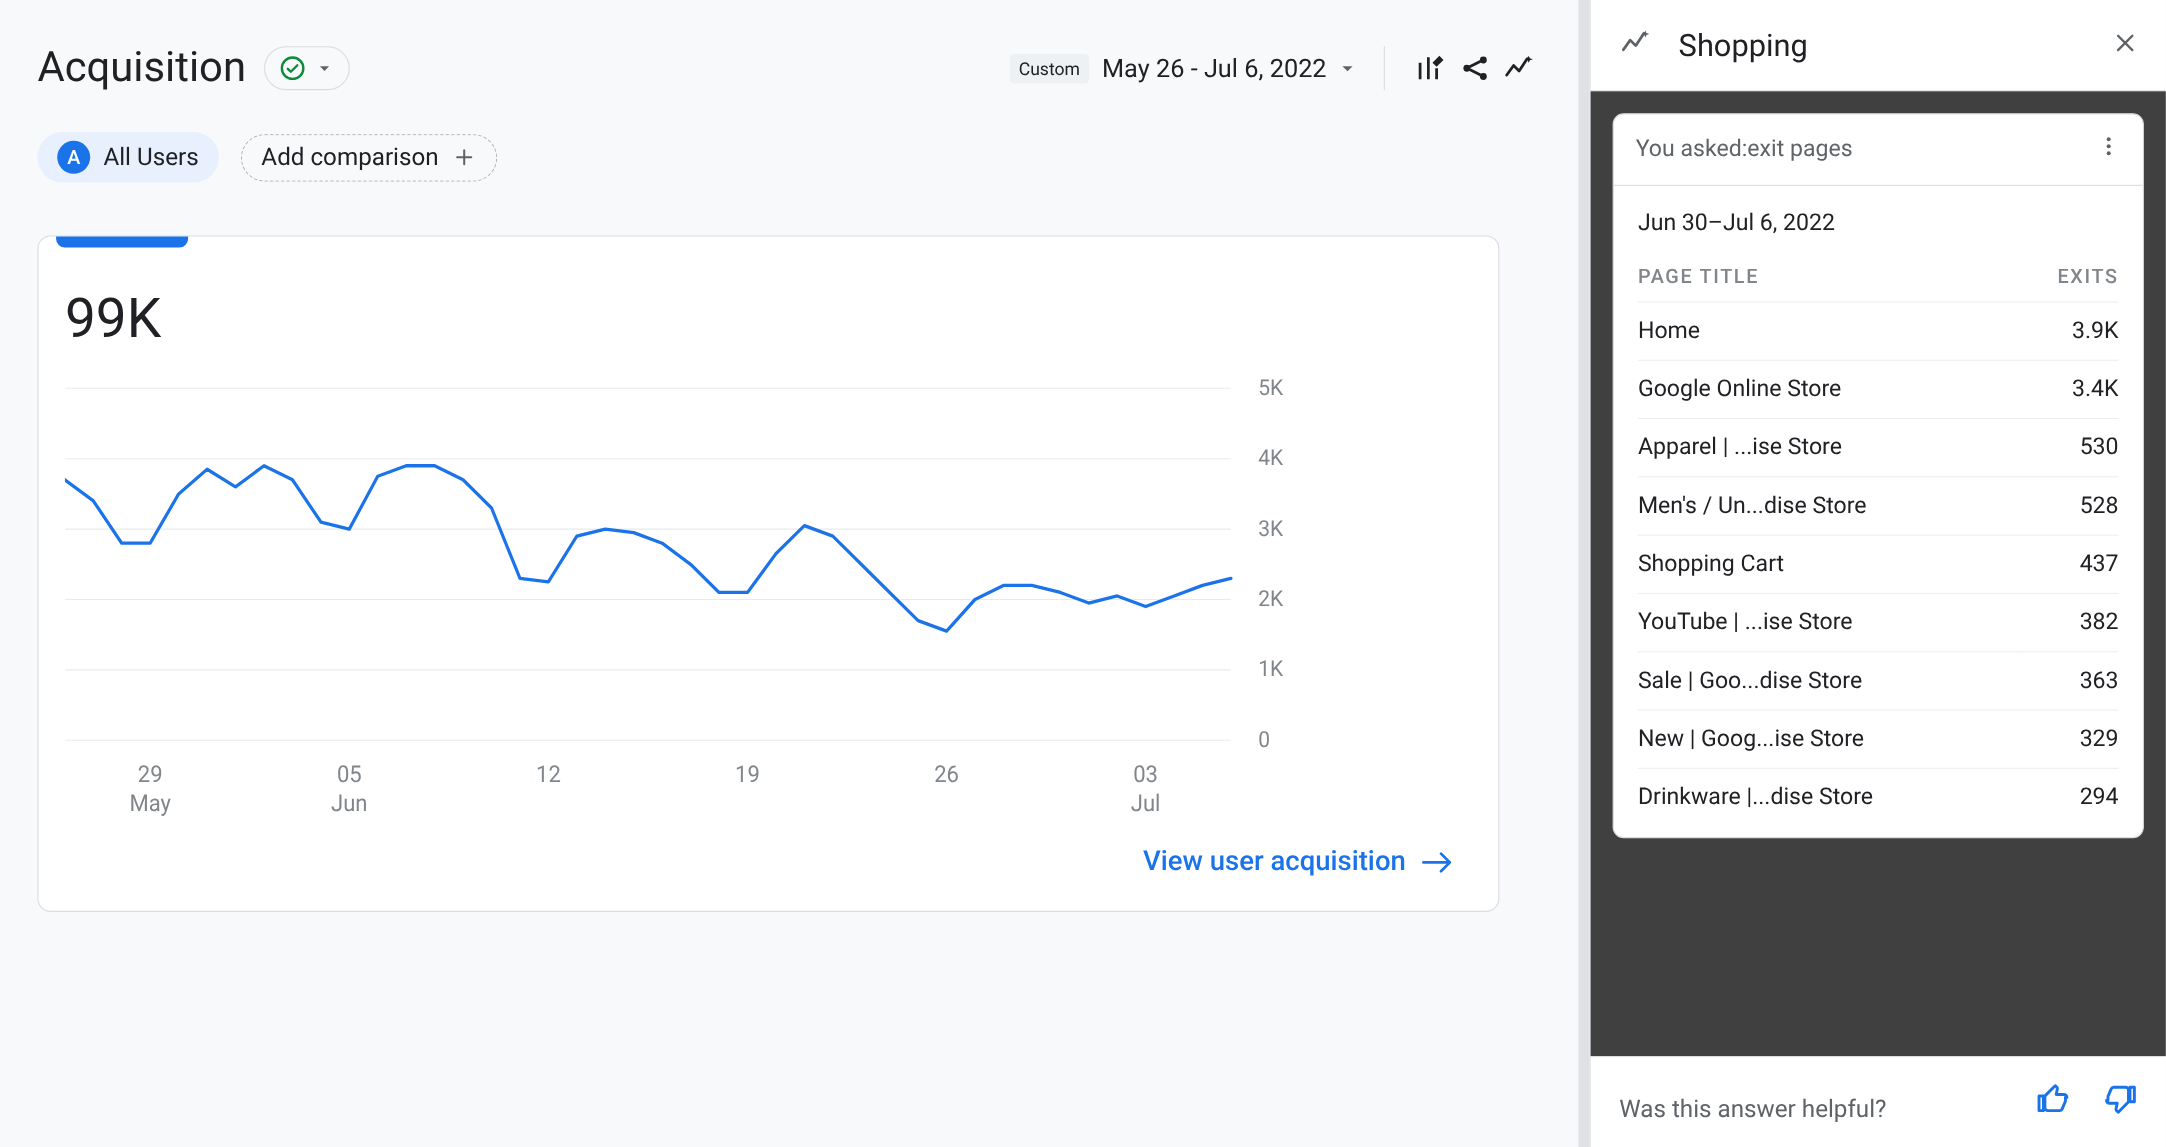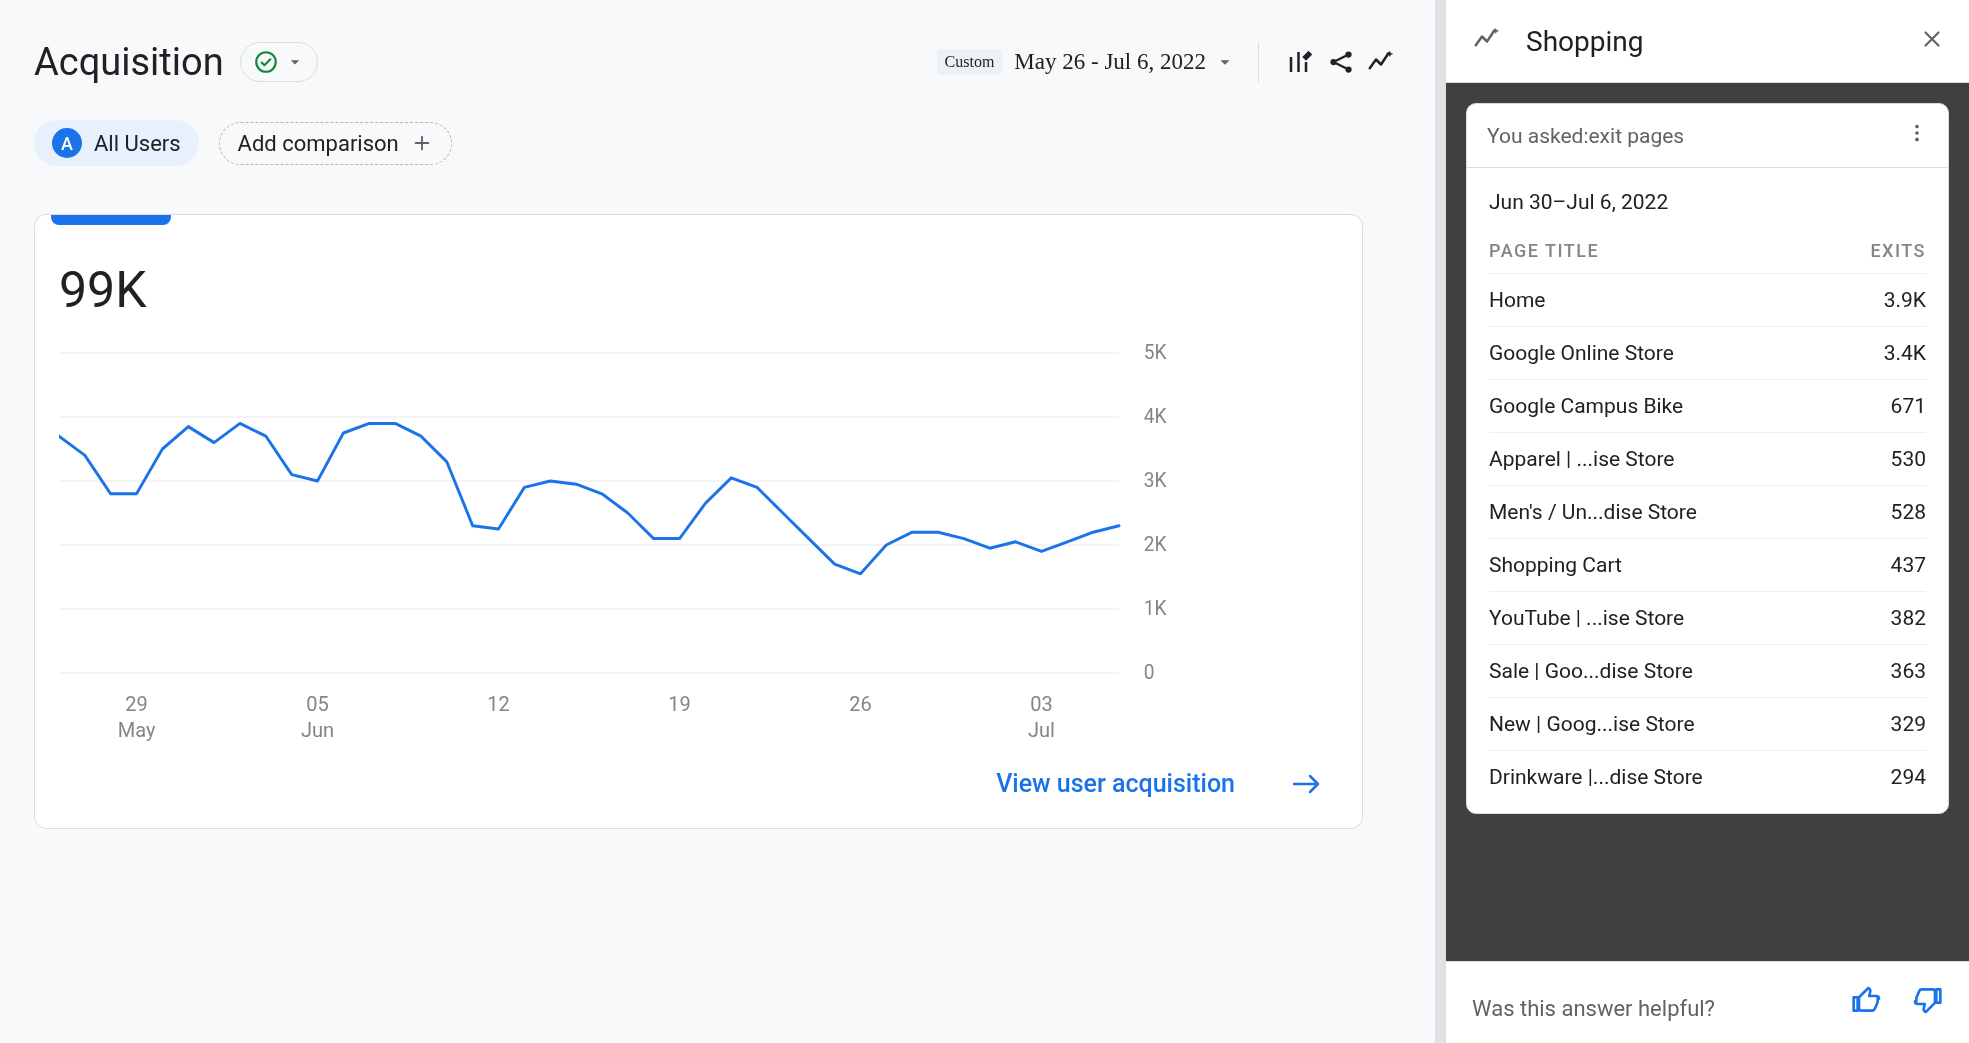--- a/index.html
+++ b/index.html
@@ -17,21 +17,21 @@
   .app{display:flex;height:100%;}
   .main{flex:1;position:relative;overflow:hidden;border-right:10px solid #dfe1e5;}
   .sidepanel{width:524px;background:var(--card);border-left:1px solid var(--border);display:flex;flex-direction:column;}
   
   .header{display:flex;align-items:center;padding:32px 34px 12px 34px;height:104px;}
   .title{font-size:38px;font-weight:400;margin-right:16px;}
   .status-pill{display:inline-flex;align-items:center;border:1px solid var(--border);border-radius:999px;padding:6px 12px;cursor:pointer;}
   .status-pill svg.check{color:#0d8a3a;}
   .status-pill svg.caret{color:var(--muted);margin-left:6px;}
   .header-spacer{flex:1;}
-  .date-area{display:flex;align-items:flex-end;font-size:23px;font-family:Liberation Serif, serif;}
+  .date-area{display:flex;align-items:flex-end;font-size:23px;}
   .date-label{color:var(--text);font-size:16px;background:#eef1f3;border-radius:4px;padding:4px 8px;margin-right:12px;}
   .date-btn{display:inline-flex;align-items:center;cursor:pointer;color:var(--text);}
   .date-btn svg{margin-left:8px;color:var(--muted);}
   .vsep{width:1px;height:40px;background:var(--border);margin:0 22px;}
   .icon-btn{width:40px;height:40px;display:inline-flex;align-items:center;justify-content:center;border-radius:50%;cursor:pointer;color:var(--text);}
   .icon-btn svg{width:30px;height:30px;}
   
   .segments{display:flex;align-items:center;padding:16px 34px 24px 34px;gap:20px;}
   .chip{display:inline-flex;align-items:center;border-radius:999px;padding:8px 18px;font-size:22px;}
   .chip.primary{background:#e8f0fe;color:var(--text);}
@@ -44,21 +44,21 @@
   .metric{padding:28px 0 0 24px;}
   .metric-label{color:var(--blue);font-size:25px;font-weight:500;}
   .metric-value{font-size:50px;margin-top:8px;}
   .chart-wrap{position:relative;margin:24px 0 0 0;height:400px;}
   .chart-svg{position:absolute;left:24px;top:0;width:1146px;height:100%;}
   .grid-line{stroke:#e8eaed;stroke-width:1;}
   .axis-label{fill:var(--light-muted);font-size:20px;text-anchor:start;}
   .x-label{fill:var(--light-muted);font-size:21px;text-anchor:middle;}
   .data-line{fill:none;stroke:var(--blue);stroke-width:3;stroke-linejoin:round;stroke-linecap:round;}
   .card-footer{display:flex;justify-content:flex-end;padding:26px 40px 30px 0;}
-  .link-btn{display:inline-flex;align-items:center;color:var(--blue);font-size:25px;font-weight:500;cursor:pointer;gap:43px;}
+  .link-btn{display:inline-flex;align-items:center;color:var(--blue);font-size:25px;font-weight:500;cursor:pointer;}
   .link-btn svg{margin-left:14px;}
   
   .sp-header{display:flex;align-items:center;padding:24px 24px 24px 26px;border-bottom:1px solid var(--border);}
   .sp-header .icon{color:var(--muted);margin-right:24px;}
   .sp-title{font-size:28px;font-weight:400;}
   .sp-header .close{margin-left:auto;color:var(--muted);cursor:pointer;}
   .sp-body{padding:20px;background:#404040;flex:1;overflow:auto;}
   .insight-card{background:var(--card);border:1px solid var(--border);border-radius:10px;overflow:hidden;}
   .insight-head{display:flex;align-items:center;padding:18px 20px;border-bottom:1px solid var(--border);color:var(--muted);font-size:21px;}
   .insight-head .more{margin-left:auto;cursor:pointer;color:var(--muted);}
@@ -220,24 +220,20 @@
             <tbody id="exits-tbody">
                 <tr>
                   <td>Home</td>
                   <td class="r">3.9K</td>
                 </tr>
                 <tr>
                   <td>Google Online Store</td>
                   <td class="r">3.4K</td>
                 </tr>
                 <tr>
-                  <td>Google Campus Bike</td>
-                  <td class="r">671</td>
-                </tr>
-                <tr>
                   <td>Apparel | ...ise Store</td>
                   <td class="r">530</td>
                 </tr>
                 <tr>
                   <td>Men's / Un...dise Store</td>
                   <td class="r">528</td>
                 </tr>
                 <tr>
                   <td>Shopping Cart</td>
                   <td class="r">437</td>

